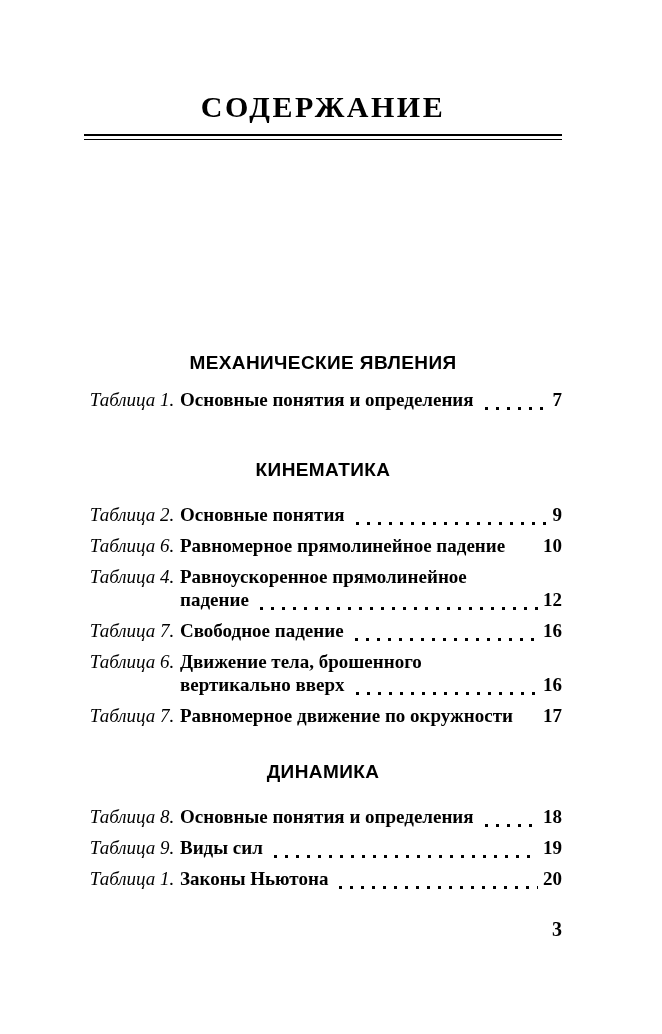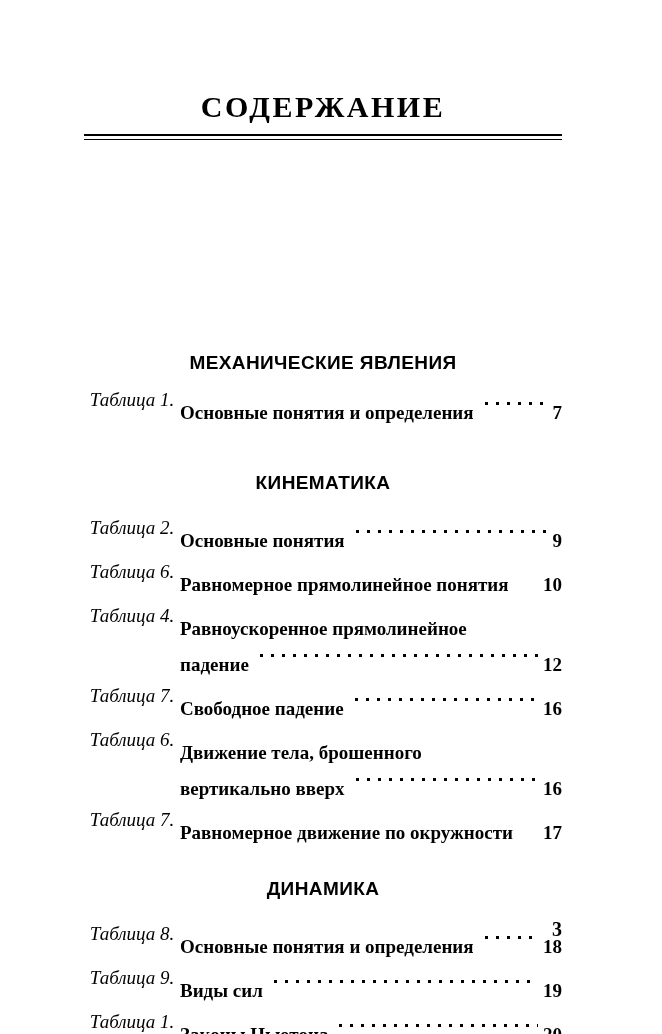--- a/index.html
+++ b/index.html
@@ -56,23 +56,22 @@
     flex: 0 0 auto;
     min-width: 96px;
     font-style: italic;
     white-space: nowrap;
     line-height: 23px;
     text-align: center;
   }
   .body { flex: 1 1 auto; min-width: 0; }
   .line {
     display: flex;
-    align-items: flex-start;
+    align-items: flex-end;
     line-height: 23px;
-    margin-top: 13px;
   }
   .title {
     font-weight: bold;
     white-space: nowrap;
   }
   .leader {
     flex: 1 1 auto;
     min-width: 8px;
     height: 5px;
     margin: 0 5px 0 7px;
@@ -131,21 +130,21 @@
           <span class="leader"></span>
           <span class="pagenum">9</span>
         </div>
       </div>
     </div>
 
     <div class="entry">
       <span class="label">Таблица 6.</span>
       <div class="body">
         <div class="line">
-          <span class="title">Равномерное прямолинейное понятия</span>
+          <span class="title">Равномерное прямолинейное падение</span>
           <span class="leader no-dots"></span>
           <span class="pagenum">10</span>
         </div>
       </div>
     </div>
 
     <div class="entry">
       <span class="label">Таблица 4.</span>
       <div class="body">
         <div class="line">

